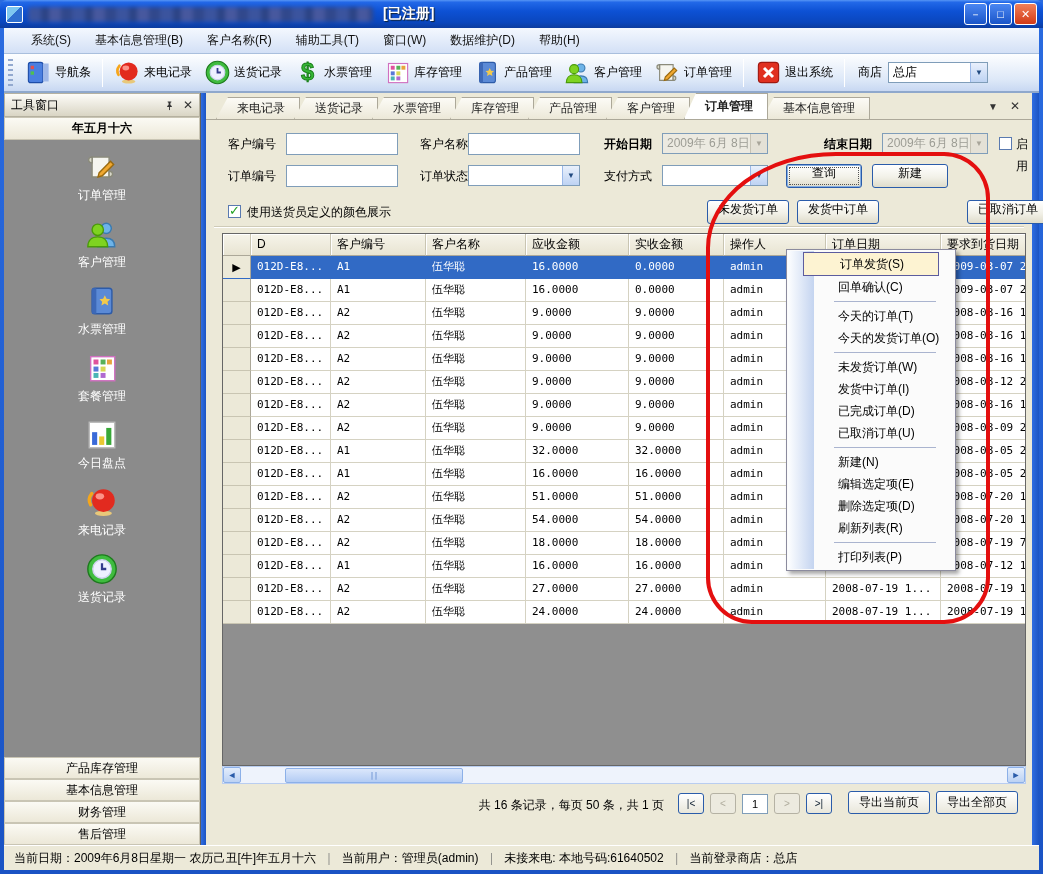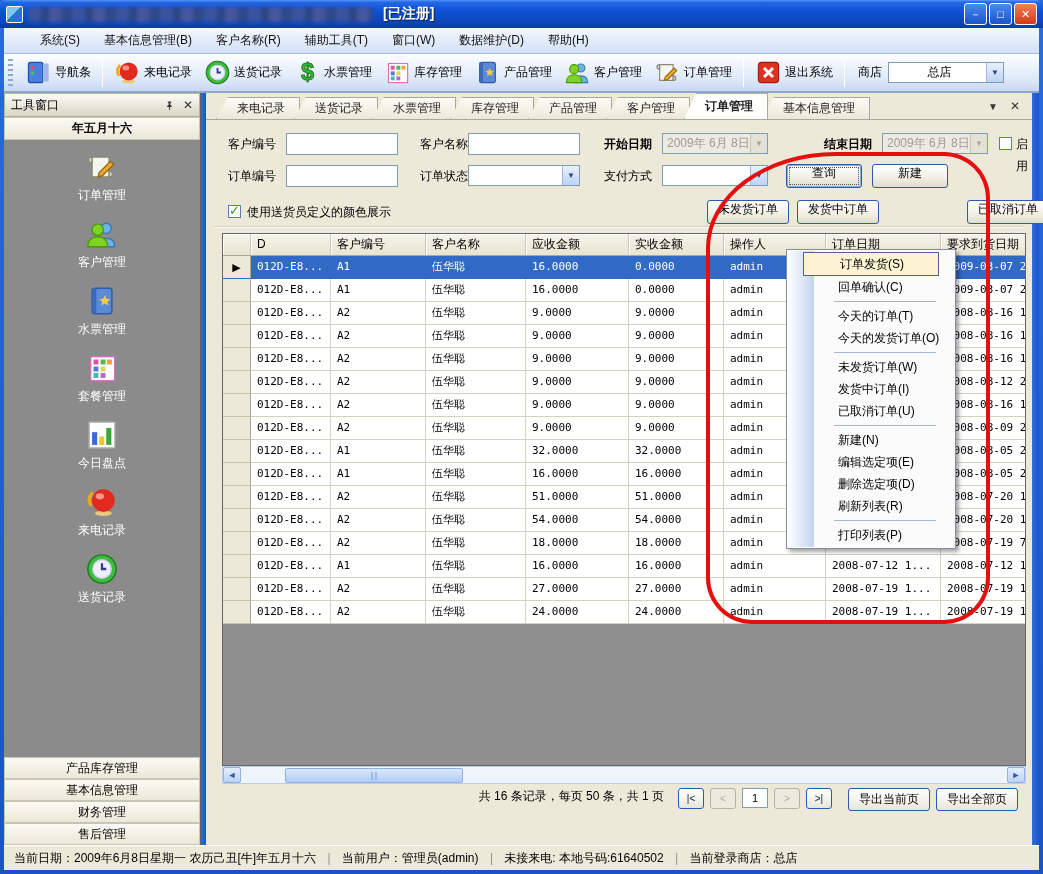--- a/index.html
+++ b/index.html
@@ -19,21 +19,21 @@
   .title-text { color:#fff; font-weight:bold; font-size:14px; text-shadow:1px 1px 1px #123; }
   .winbtns { margin-left:auto; display:flex; gap:2px; }
   .winbtn { width:23px; height:22px; border-radius:3px; border:1px solid #fff;
     color:#fff; font-size:11px; line-height:20px; text-align:center;
     background:linear-gradient(180deg,#4b87f2,#1a55c8); }
   .winbtn.close { background:linear-gradient(180deg,#f0805a,#d23a16); font-weight:bold; }
 
   
   .menubar { position:absolute; left:4px; top:28px; width:1035px; height:26px;
     background:linear-gradient(180deg,#f4f8fe,#d3e0f6); display:flex; align-items:center;
-    padding-left:24px; border-bottom:1px solid #a9bfdd; }
+    padding-left:15px; border-bottom:1px solid #a9bfdd; }
   .menu-item { padding:4px 12px; color:#111; }
 
   
   .toolbar { position:absolute; left:4px; top:54px; width:1035px; height:39px;
     background:linear-gradient(180deg,#fdfeff,#dde8f8 70%,#c8d8f2); display:flex; align-items:center;
     border-bottom:2px solid #8fa8cc; padding-left:4px; }
   .grip { width:5px; height:28px; margin-right:6px;
     background:repeating-linear-gradient(180deg,#93a9cf 0 2px,transparent 2px 5px); }
   .tb-btn { display:flex; align-items:center; gap:3px; padding:3px 6px; color:#000; }
   .tb-sep { width:1px; height:28px; background:#9db4d6; border-right:1px solid #fff; margin:0 5px; }
@@ -109,21 +109,21 @@
     border:1px solid #b9cdf0; display:flex; align-items:center; }
   .sb-btn { width:18px; height:16px; background:linear-gradient(180deg,#e3edfc,#bcd2f4); border:1px solid #8cb0e8;
     border-radius:2px; color:#2a5caa; font-size:9px; text-align:center; line-height:15px; flex-shrink:0; }
   .sb-thumb { position:absolute; left:62px; width:178px; height:15px; border-radius:2px;
     background:linear-gradient(180deg,#dbe7fb,#b3ccf4); border:1px solid #8cb0e8; }
   .sb-thumb::after { content:"∥∥"; display:block; text-align:center; color:#89a9dd; font-size:8px; line-height:14px; }
   .sb-right { margin-left:auto; }
 
   
   .pager { position:absolute; left:0; top:668px; width:812px; height:26px; display:flex;
-    align-items:flex-start; justify-content:flex-end; gap:6px; color:#000; }
+    align-items:flex-end; justify-content:flex-end; gap:6px; color:#000; }
   .pg-btn { width:26px; height:21px; background:linear-gradient(180deg,#fff,#e8e6da); border:1px solid #2a5caa;
     border-radius:3px; text-align:center; line-height:19px; font-size:10px; color:#123; }
   .pg-btn.dis { border-color:#b5b2a4; color:#b0ad9e; background:#eceadf; }
   .pg-input { width:26px; height:20px; border:1px solid #7f9db9; background:#fff; text-align:center; font-size:11px; }
   .exp-btn { height:23px; padding:0 10px; background:linear-gradient(180deg,#fff,#e9e7db); border:1px solid #2a5caa;
     border-radius:3px; line-height:21px; }
 
   
   .ctx { position:absolute; left:786px; top:249px; width:170px; background:#fbfbfb;
     border:1px solid #8b8b9e; box-shadow:3px 3px 4px rgba(0,0,0,.35); z-index:60; padding:2px 15px; }
@@ -249,21 +249,21 @@
           <span class="icon"><svg width="27" height="27" viewBox="0 0 24 24">
               <rect x="3" y="3" width="18" height="18" rx="3" fill="#e03020" stroke="#a01810"></rect>
               <path d="M8 8l8 8M16 8l-8 8" stroke="#fff" stroke-width="2.6"></path>
             </svg></span>
           <span class="tb-label">退出系统</span>
         </div>
         <div class="tb-sep"></div>
       </div>
     <div class="tb-store">
       <span>商店</span>
-      <div class="combo" style="width:116px;text-align:center;">
+      <div class="combo" style="width:100px;">
         <span class="val">总店</span>
         <span class="arrow">▼</span>
       </div>
     </div>
   </div>
 
   <div class="sidebar">
     <div class="tool-header">
       <span>工具窗口</span>
       <span class="sp">
@@ -628,20 +628,21 @@
 
   <div class="ctx" id="ctx">
       <div class="cm-item hl">订单发货(S)</div>
       <div class="cm-item">回单确认(C)</div>
       <div class="cm-sep"></div>
       <div class="cm-item">今天的订单(T)</div>
       <div class="cm-item">今天的发货订单(O)</div>
       <div class="cm-sep"></div>
       <div class="cm-item">未发货订单(W)</div>
       <div class="cm-item">发货中订单(I)</div>
+      <div class="cm-item">已完成订单(D)</div>
       <div class="cm-item">已取消订单(U)</div>
       <div class="cm-sep"></div>
       <div class="cm-item">新建(N)</div>
       <div class="cm-item">编辑选定项(E)</div>
       <div class="cm-item">删除选定项(D)</div>
       <div class="cm-item">刷新列表(R)</div>
       <div class="cm-sep"></div>
       <div class="cm-item">打印列表(P)</div>
     </div>
 

